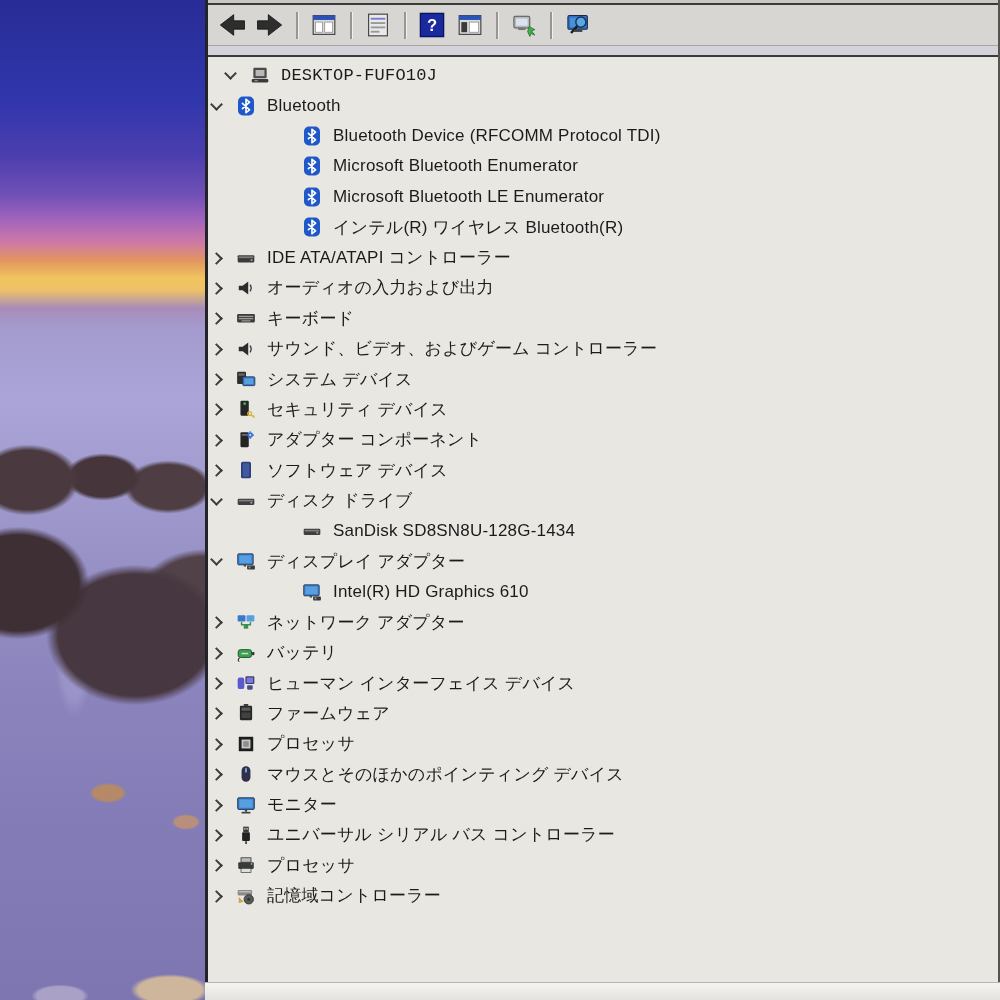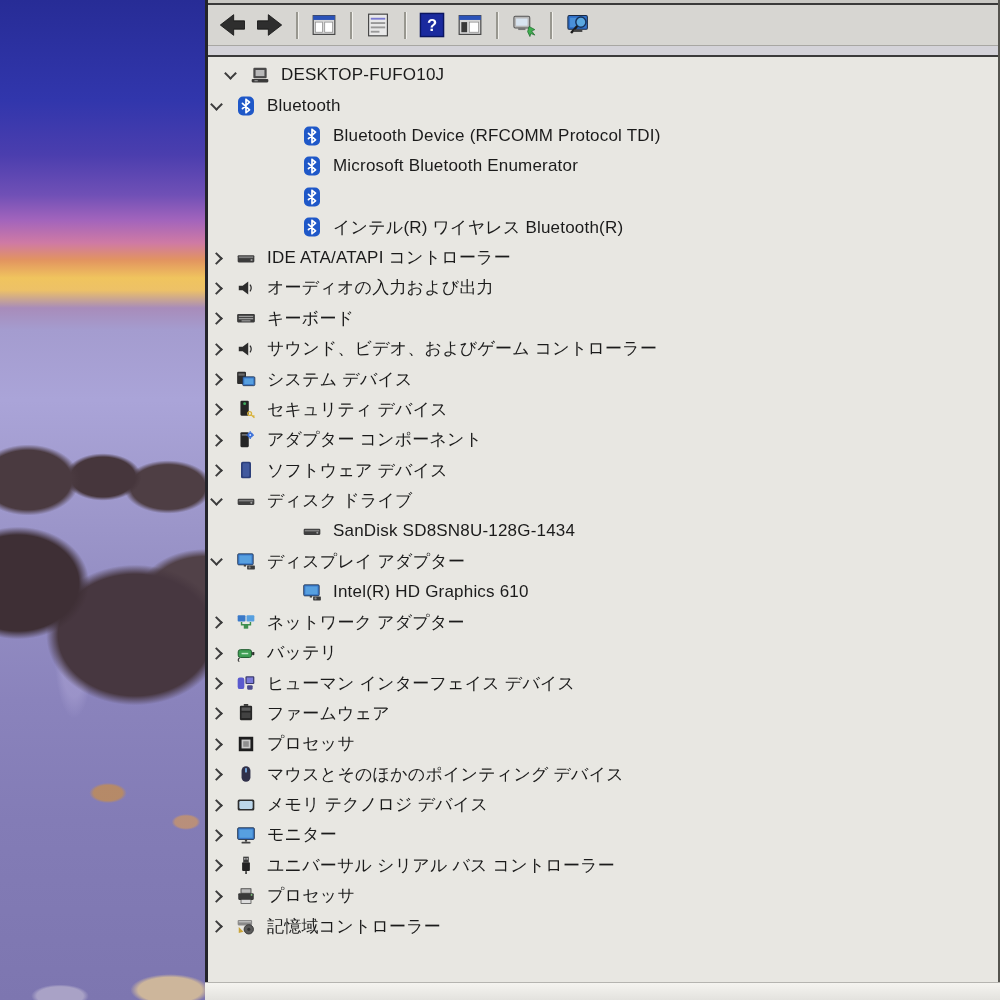--- a/index.html
+++ b/index.html
@@ -33,21 +33,21 @@
   .subbar{height:9px;background:#d4d3d9;border-top:1px solid #a8a7a3;border-bottom:2px solid #3b3b3b;}
 
   .tbtn{width:32px;height:32px;display:flex;align-items:center;justify-content:center;background:transparent;border:0;padding:0;}
   .tbtn svg{width:26px;height:26px;}
   .tbtn.arrow svg{width:30px;height:30px;}
   .tsep{width:2px;height:27px;background:#98978f;box-shadow:1px 0 0 #f1f0ec;margin:0 4px;flex:0 0 2px;}
 
   
   .tree{padding-top:3px;}
   .row{height:30.4px;display:flex;align-items:center;box-sizing:border-box;}
-  .lvl0{padding-left:14px;}
+  .lvl0{padding-left:14px;font-family:Liberation Mono, monospace;}
   .lvl1{}
   .lvl2{padding-left:94px;}
   .chev{width:18px;height:18px;position:relative;flex:0 0 18px;margin-right:10px;}
   .chev.right::before{content:"";position:absolute;left:4px;top:5px;width:7px;height:7px;
     border-top:2px solid #3c3c3c;border-right:2px solid #3c3c3c;transform:rotate(45deg);}
   .chev.down::before{content:"";position:absolute;left:4px;top:3px;width:7px;height:7px;
     border-top:2px solid #3c3c3c;border-right:2px solid #3c3c3c;transform:rotate(135deg);}
   .ticonwrap{flex:0 0 20px;width:20px;height:20px;margin-right:11px;}
   .ticon{width:20px;height:20px;display:block;}
   .lab{font-size:17px;color:#1b1b1b;letter-spacing:.2px;white-space:nowrap;}
@@ -316,20 +316,21 @@
           </svg>
         </span>
         <span class="lab">Microsoft Bluetooth Enumerator</span>
       </div>
       <div class="row lvl2">
         <span class="ticonwrap">
           <svg class="ticon" aria-hidden="true">
             <use href="#i-bluetooth"></use>
           </svg>
         </span>
+        <span class="lab">Microsoft Bluetooth LE Enumerator</span>
       </div>
       <div class="row lvl2">
         <span class="ticonwrap">
           <svg class="ticon" aria-hidden="true">
             <use href="#i-bluetooth"></use>
           </svg>
         </span>
         <span class="lab">インテル(R) ワイヤレス Bluetooth(R)</span>
       </div>
       <div class="row lvl1">
@@ -484,29 +485,20 @@
         <span class="lab">プロセッサ</span>
       </div>
       <div class="row lvl1">
         <span class="chev right"></span>
         <span class="ticonwrap">
           <svg class="ticon" aria-hidden="true">
             <use href="#i-mouse"></use>
           </svg>
         </span>
         <span class="lab">マウスとそのほかのポインティング デバイス</span>
-      </div>
-      <div class="row lvl1">
-        <span class="chev right"></span>
-        <span class="ticonwrap">
-          <svg class="ticon" aria-hidden="true">
-            <use href="#i-memcard"></use>
-          </svg>
-        </span>
-        <span class="lab">メモリ テクノロジ デバイス</span>
       </div>
       <div class="row lvl1">
         <span class="chev right"></span>
         <span class="ticonwrap">
           <svg class="ticon" aria-hidden="true">
             <use href="#i-monitor"></use>
           </svg>
         </span>
         <span class="lab">モニター</span>
       </div>

